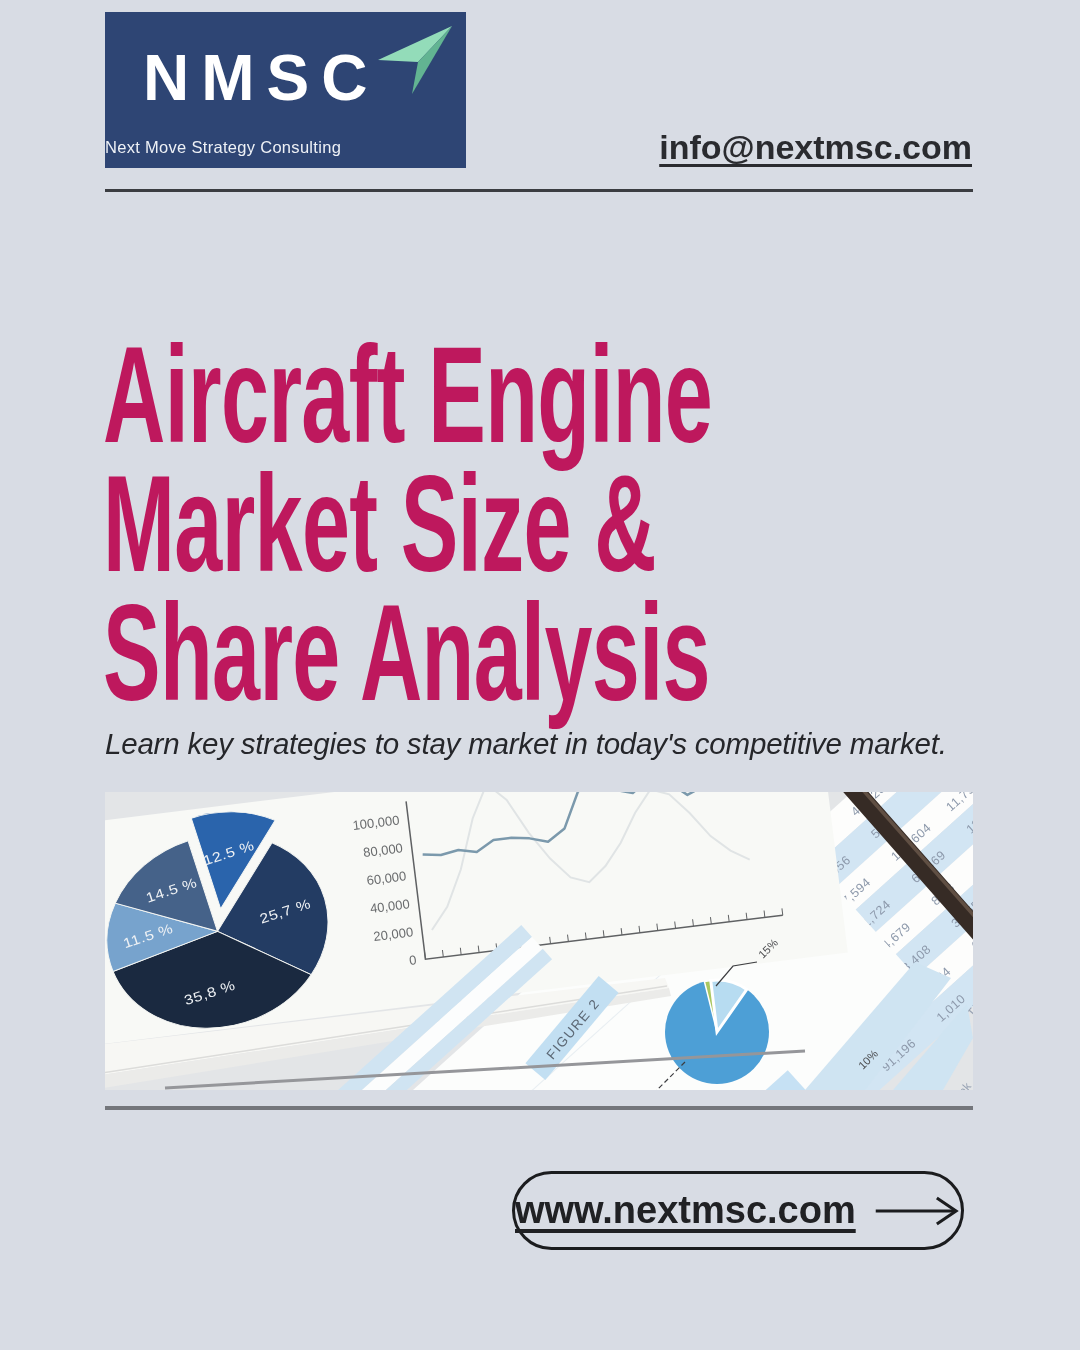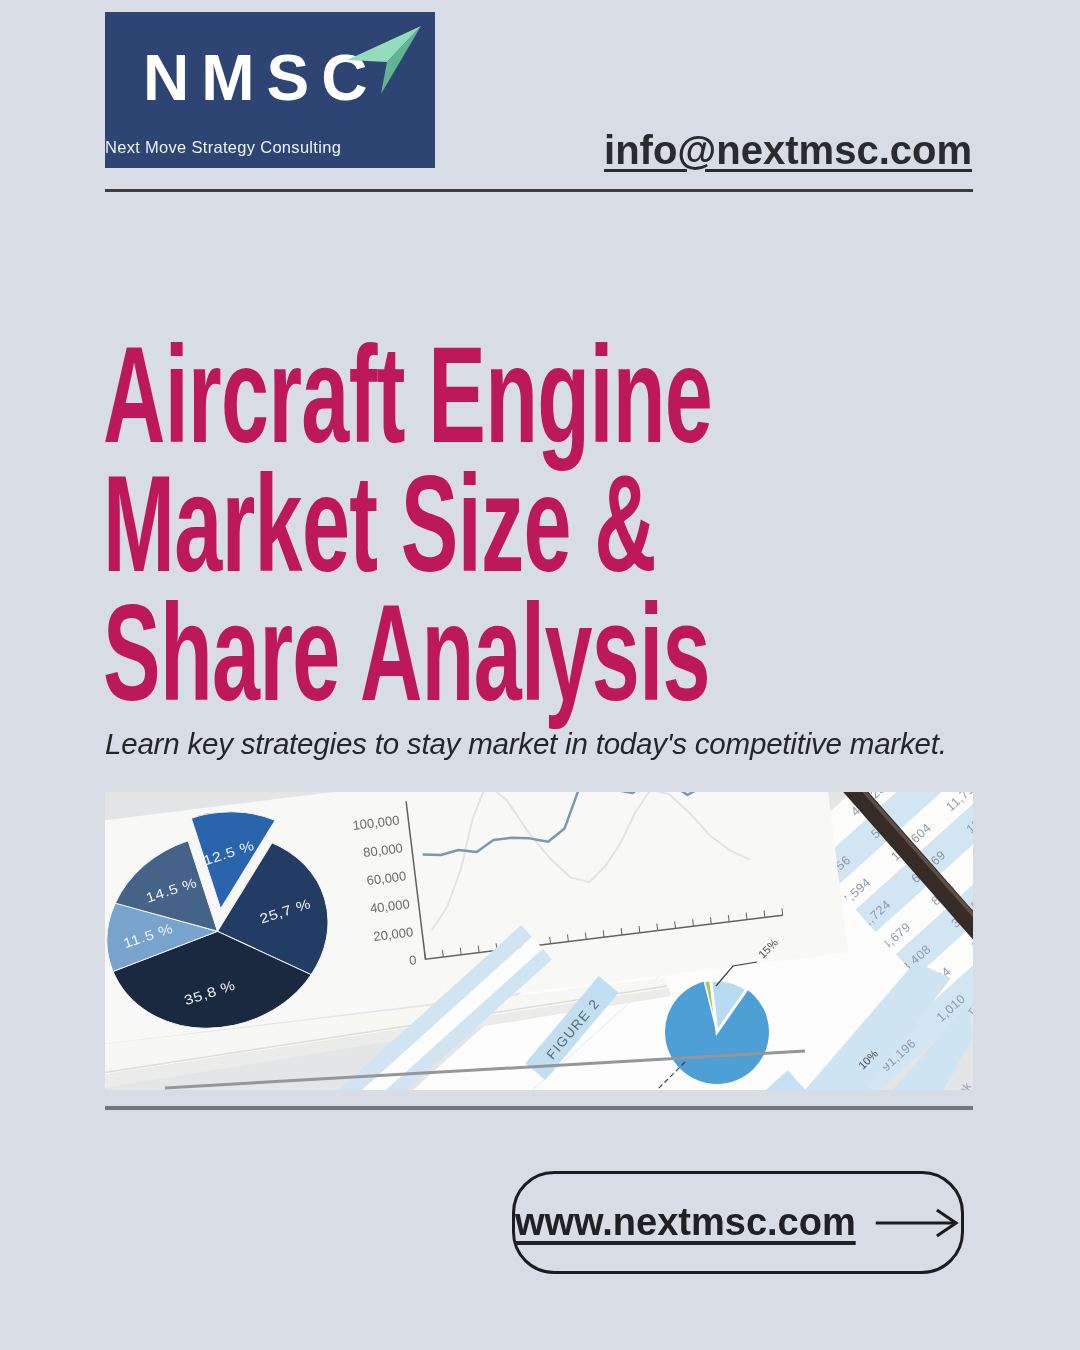--- a/index.html
+++ b/index.html
@@ -1,43 +1,43 @@
 <!DOCTYPE html>
 <html><head>
 <meta charset="utf-8">
 <style>
   html,body{margin:0;padding:0;}
   body{width:1080px;height:1350px;background:#d8dce4;font-family:"Liberation Sans",sans-serif;}
   .page{position:relative;width:1080px;height:1350px;background:#d8dce4;overflow:hidden;}
 
   
-  .logo{position:absolute;left:105px;top:12px;width:330px;height:156px;background:#2e4574;}
+  .logo{position:absolute;left:105px;top:12px;width:330px;height:156px;background:#2e4574;padding-left:31px;}
   .logo-acronym{position:absolute;left:38px;top:34px;font-size:64px;font-weight:700;color:#ffffff;letter-spacing:12px;line-height:1;}
   .logo-tagline{position:absolute;left:0;bottom:11px;width:100%;text-align:left;font-size:16.5px;letter-spacing:.3px;color:#eef1f6;}
   .plane{position:absolute;right:10px;top:12px;}
 
   
-  .email{position:absolute;top:128px;right:108px;font-size:40px;font-weight:700;color:#2a2b2f;text-decoration:underline;text-decoration-thickness:3px;text-underline-offset:5px;cursor:pointer;}
+  .email{position:absolute;top:128px;right:108px;font-size:34px;font-weight:700;color:#2a2b2f;text-decoration:underline;text-decoration-thickness:3px;text-underline-offset:5px;cursor:pointer;}
 
   .divider{position:absolute;left:105px;width:868px;}
   .divider.top{top:189px;height:3px;background:#3b3d41;}
   .divider.bottom{top:1106px;height:4px;background:#74767b;}
 
   
   .title{position:absolute;left:103px;top:330px;color:#be185d;}
   .title-line{font-size:137px;font-weight:700;line-height:129px;white-space:nowrap;transform:scaleX(.63);transform-origin:left center;letter-spacing:-1px;}
 
   .subtitle{position:absolute;left:105px;top:727px;font-size:29.5px;font-style:italic;color:#25262a;letter-spacing:-.2px;}
 
   
   .photo{position:absolute;left:105px;top:792px;width:868px;height:298px;overflow:hidden;background:#e3e5e7;}
   .photo svg{display:block;}
 
   
-  .site-btn{position:absolute;left:512px;top:1171px;width:452px;height:103px;border:3.5px solid #1b1c1e;border-radius:42px;box-sizing:border-box;display:flex;align-items:center;justify-content:center;gap:18px;cursor:pointer;background:transparent;}
+  .site-btn{position:absolute;left:512px;top:1171px;width:452px;height:79px;border:3.5px solid #1b1c1e;border-radius:42px;box-sizing:border-box;display:flex;align-items:center;justify-content:center;gap:18px;cursor:pointer;background:transparent;}
   .site-label{font-size:38px;font-weight:700;color:#202124;text-decoration:underline;text-decoration-thickness:3.5px;text-underline-offset:6px;}
 </style>
 </head>
 <body>
 
 <div class="page">
 
   <div class="logo">
     <div class="logo-acronym">NMSC</div>
     <svg class="plane" width="80" height="72" viewBox="0 0 80 72">

